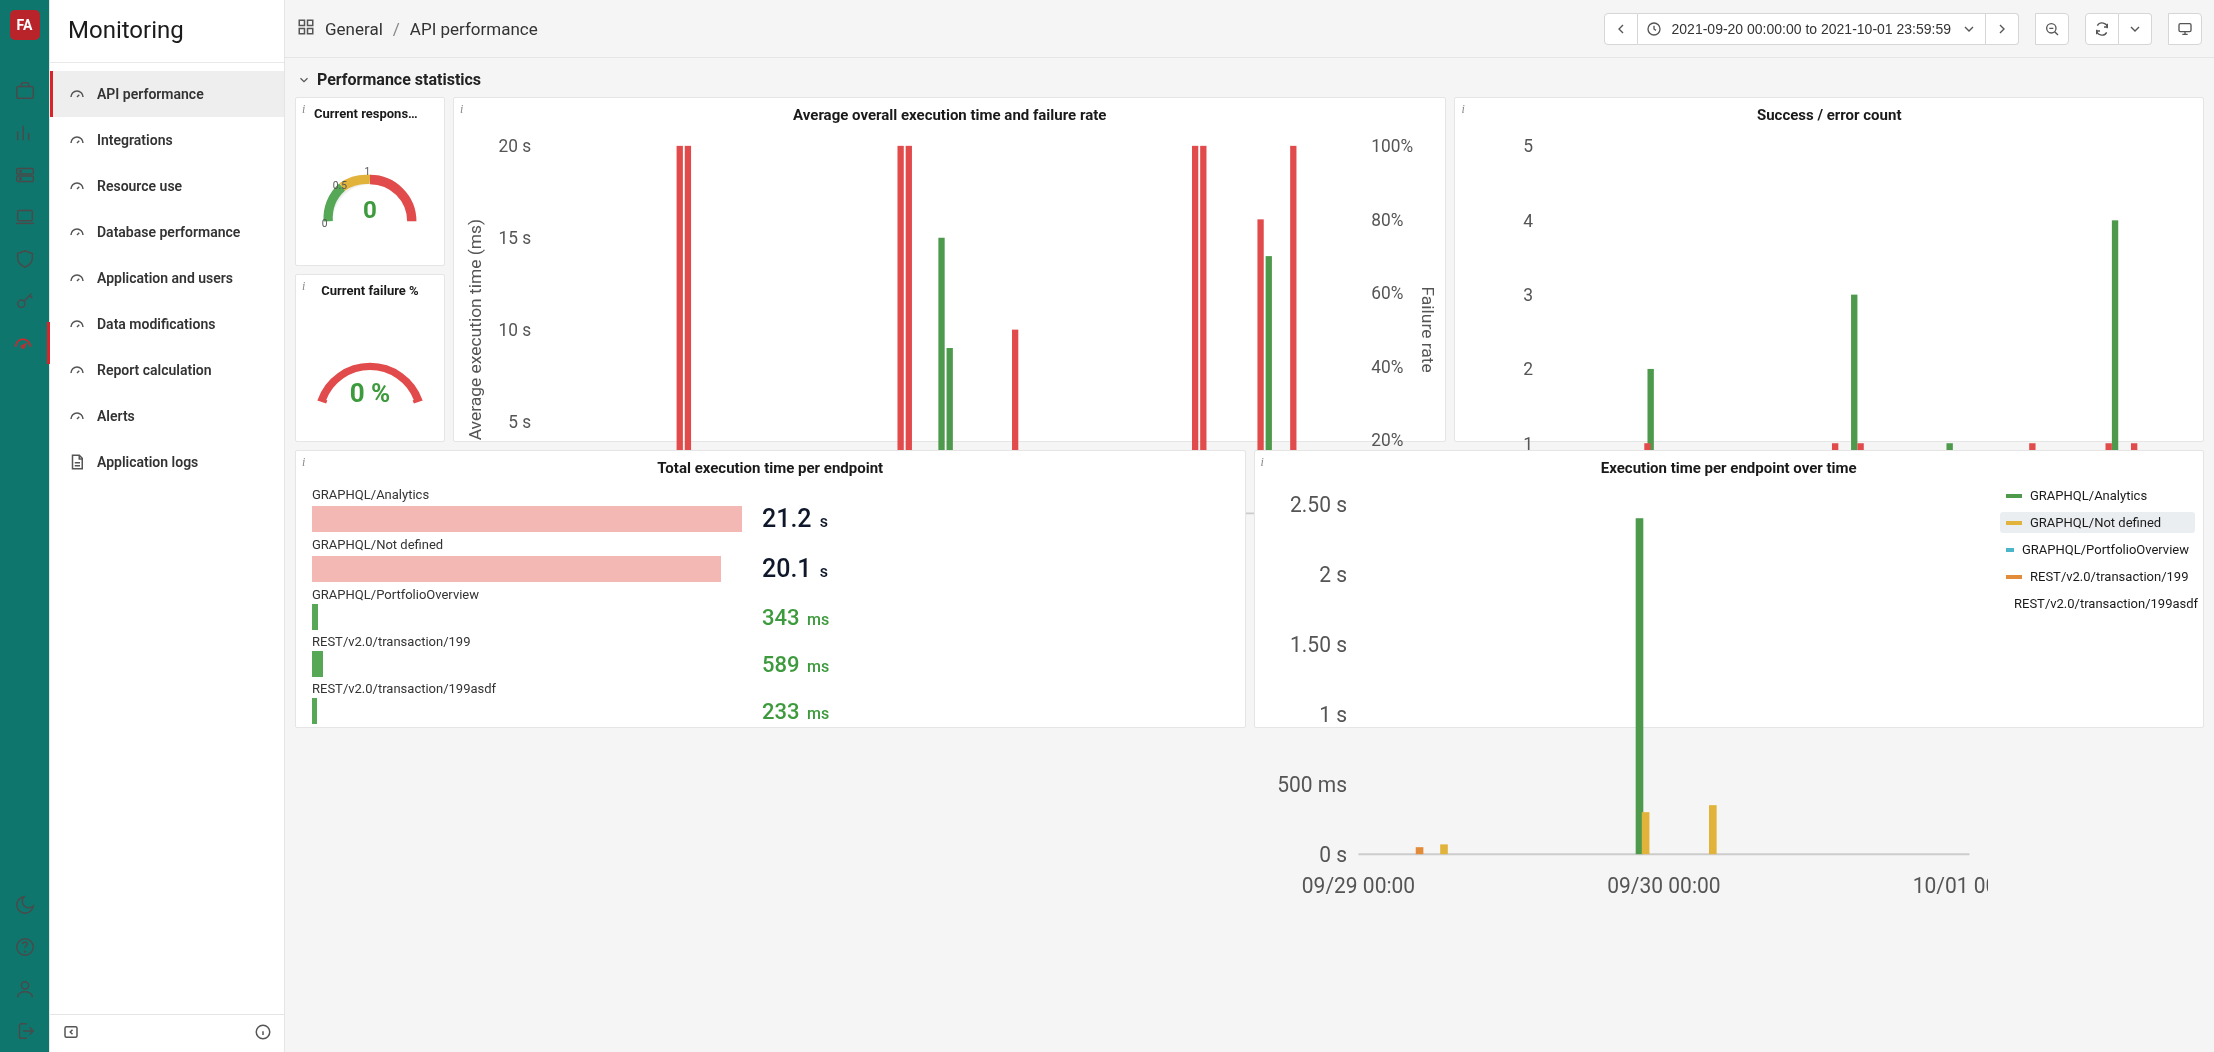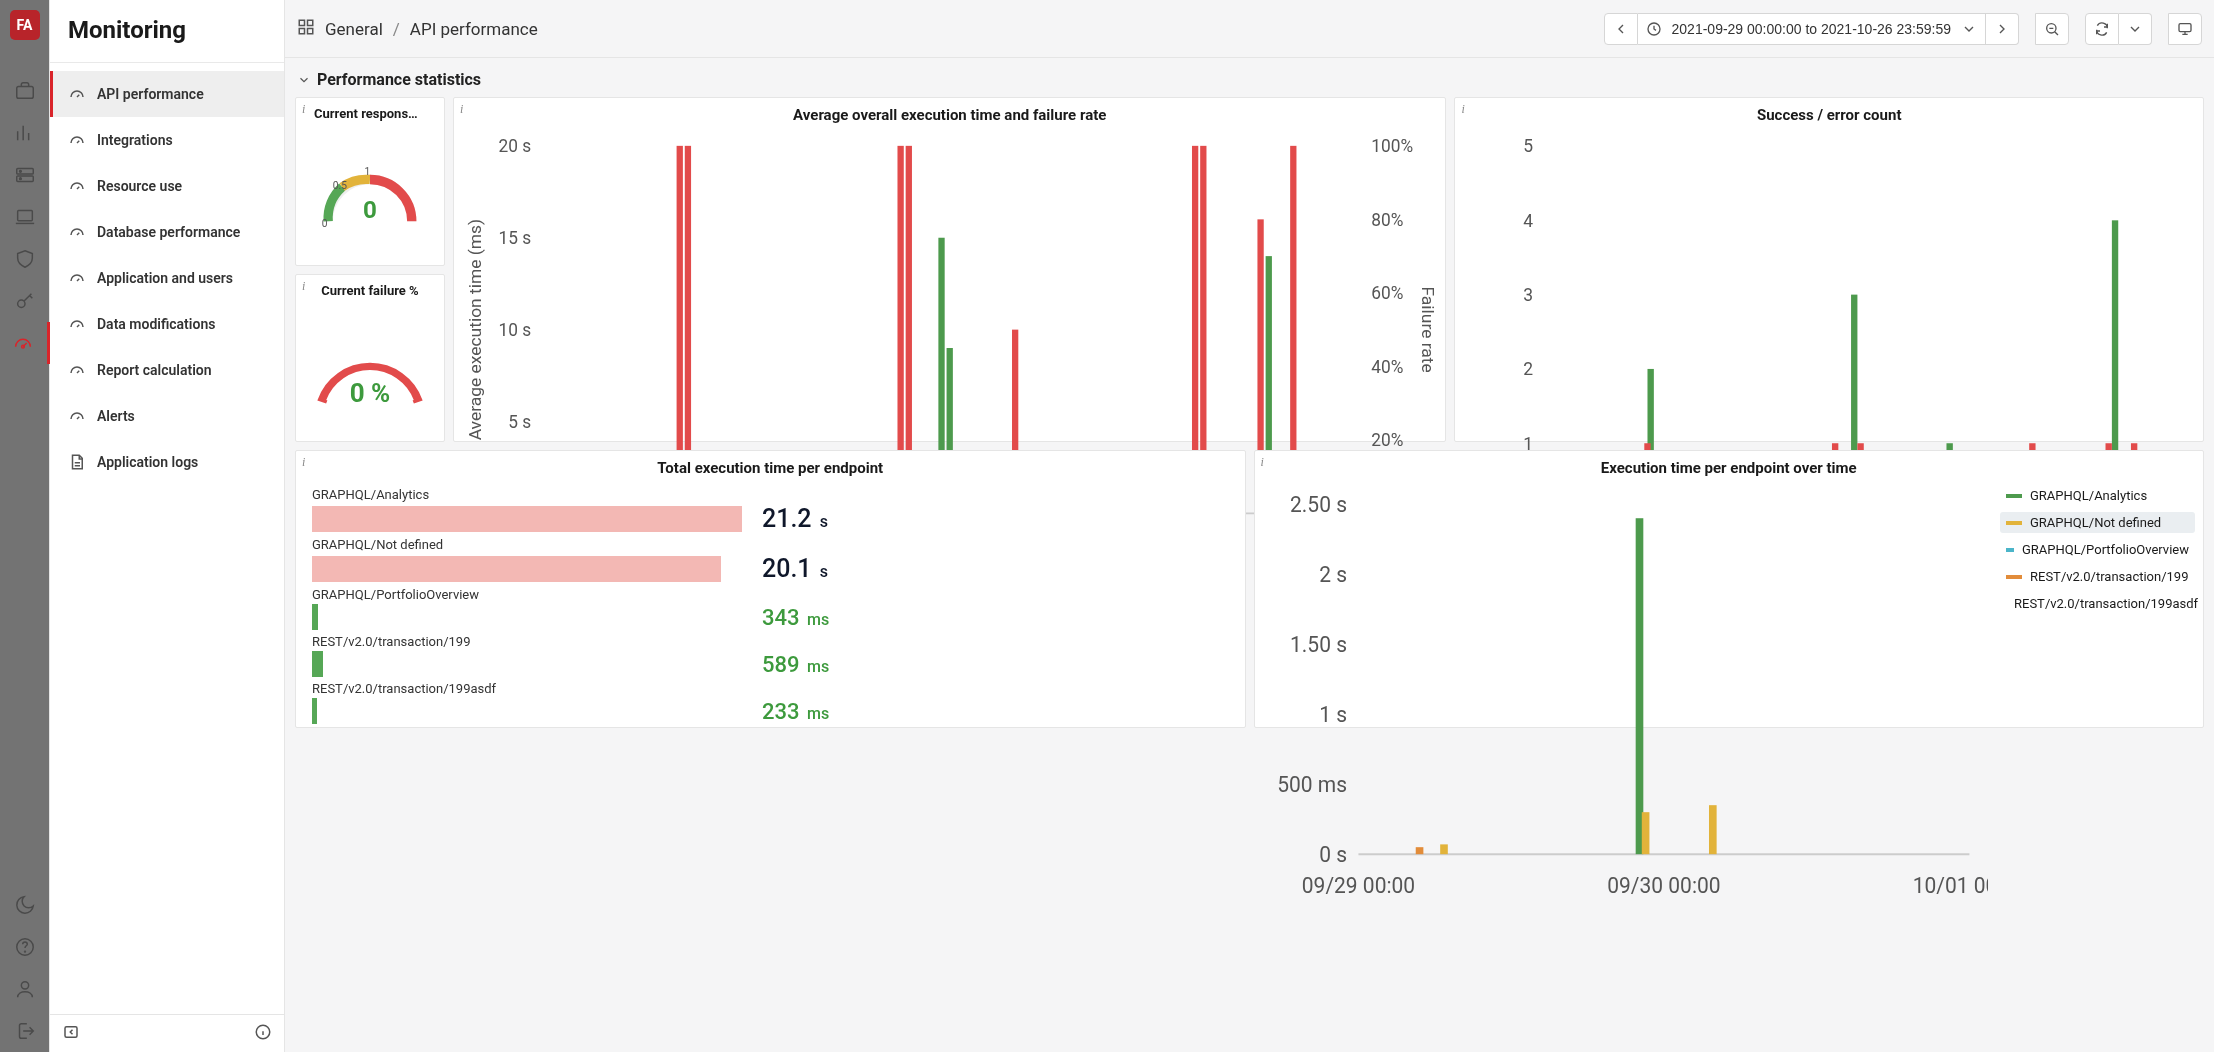--- a/index.html
+++ b/index.html
@@ -8,21 +8,21 @@
     background: #f5f5f6;
     color: #1a1a1a;
     font-size: 14px;
     overflow: hidden;
   }
   .app { display: flex; height: 100vh; width: 100vw; }
 
   
   .icon-rail {
     width: 50px;
-    background: #737373;
+    background: #0f766e;
     border-right: 1px solid #e5e5e5;
     display: flex;
     flex-direction: column;
     align-items: center;
     padding-top: 10px;
     flex-shrink: 0;
   }
   .rail-logo {
     width: 30px; height: 30px;
     background: #b8242a;
@@ -51,21 +51,21 @@
     width: 235px;
     background: #fff;
     border-right: 1px solid #e5e5e5;
     flex-shrink: 0;
     display: flex;
     flex-direction: column;
   }
   .sidebar-title {
     padding: 16px 18px 18px 18px;
     font-size: 24px;
-    font-weight: 700;
+    font-weight: 400;
     border-bottom: 1px solid #e9e9e9;
   }
   .sidebar-items { flex: 1; padding-top: 8px; }
   .sidebar-item {
     display: flex; align-items: center;
     padding: 13px 14px;
     cursor: pointer;
     font-weight: 600;
     color: #333;
     border-left: 3px solid transparent;
@@ -395,21 +395,21 @@
         <button class="btn">
             <svg viewBox="0 0 24 24">
               <path d="M15 6l-6 6 6 6"></path>
             </svg>
           </button>
         <button class="btn">
           <svg viewBox="0 0 24 24">
               <circle cx="12" cy="12" r="9"></circle>
               <path d="M12 7v5l3 2"></path>
             </svg>
-          <span class="timerange-text">2021-09-29 00:00:00 to 2021-10-26 23:59:59</span>
+          <span class="timerange-text">2021-09-20 00:00:00 to 2021-10-01 23:59:59</span>
           <svg viewBox="0 0 24 24">
               <path d="M6 9l6 6 6-6"></path>
             </svg>
         </button>
         <button class="btn">
             <svg viewBox="0 0 24 24">
               <path d="M9 6l6 6-6 6"></path>
             </svg>
           </button>
       </div>

